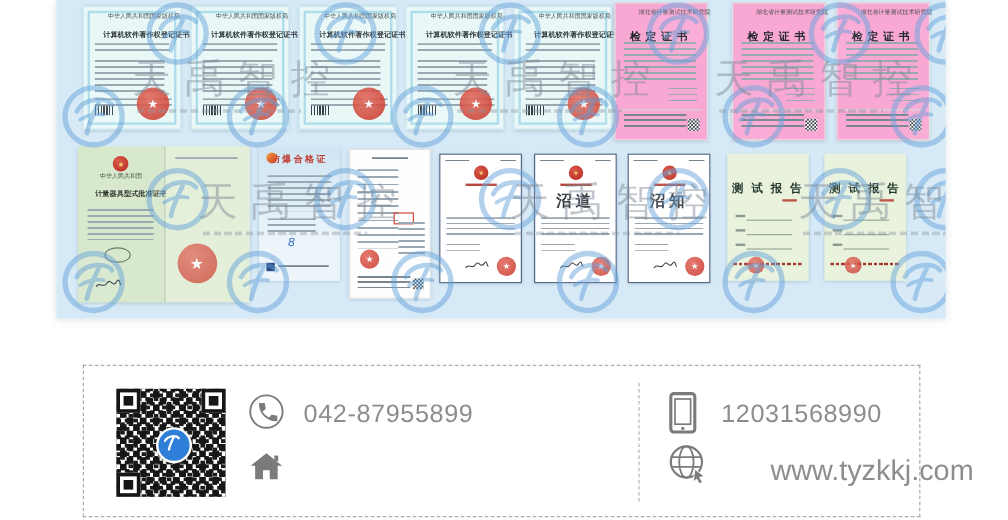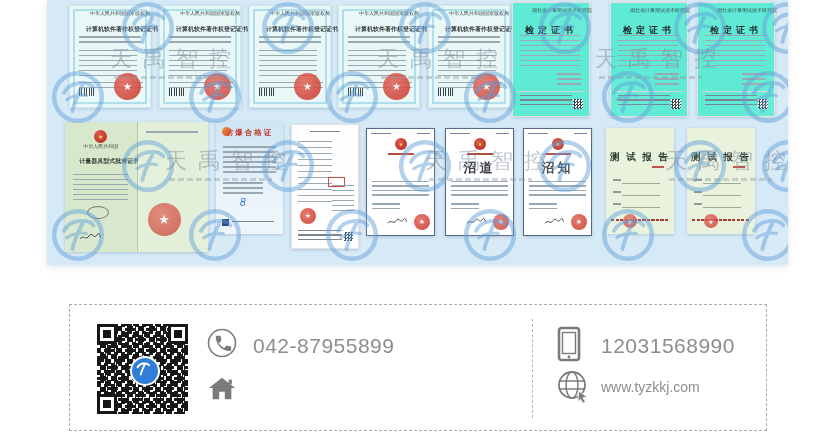--- a/index.html
+++ b/index.html
@@ -16,21 +16,21 @@
   .tld{background:repeating-linear-gradient(#77858f 0 1.5px,transparent 1.5px 4.5px);}
   .seal{position:absolute;border-radius:50%;background:radial-gradient(circle at 38% 35%,#e2685c,#c8372b);
         display:flex;align-items:center;justify-content:center;color:#fff;opacity:.88;}
   .barcode{position:absolute;background:repeating-linear-gradient(90deg,#39424a 0 1px,transparent 1px 2.4px);}
   
   .cc{width:80px;height:101px;top:5px;background:#e9f8f6;border:1px solid #cdeaf0;}
   .cc-in{position:absolute;inset:3px;border:2px solid rgba(125,200,228,.55);}
   .cc-h{margin-top:4px;color:#3c4a52;}
   .cc-t{margin-top:1px;color:#2b3138;font-weight:bold;}
   
-  .vc{width:76px;height:113px;top:2px;background:#5eead4;border:1px solid #e2e2e2;}
+  .vc{width:76px;height:113px;top:2px;background:#f9a8d4;border:1px solid #e2e2e2;}
   .vc-h{margin-top:4px;color:#454c52;}
   .vc-t{margin-top:3px;text-align:center;font-size:9px;font-weight:bold;letter-spacing:4px;color:#22282e;}
   
   .bk{left:18px;top:122px;width:143px;height:130px;display:flex;}
   .bk-l{width:50%;background:#d8e8cd;position:relative;border-right:1px solid rgba(80,100,70,.25);}
   .bk-r{width:50%;background:#e3efd8;position:relative;}
   .emblem{border-radius:50%;background:radial-gradient(circle at 40% 35%,#d95a4c,#b6271d);
           display:flex;align-items:center;justify-content:center;color:#f5d36a;}
   .bk-c{color:#4a5246;}
   .bk-t{color:#323830;font-weight:bold;}
@@ -44,41 +44,41 @@
   .nt-big{position:absolute;top:30px;left:0;right:0;text-align:center;font-size:13px;font-weight:bold;
           letter-spacing:3px;color:#3b4048;}
   
   .tr{top:128px;width:68px;height:106px;background:#e8f2dd;}
   .tr-t{position:absolute;top:23px;left:0;right:0;text-align:center;font-size:9.5px;font-weight:bold;
         letter-spacing:2px;color:#25372b;}
   .frow{position:absolute;left:16px;width:38px;border-bottom:1px solid #9bab97;height:7px;}
   .frow .lb{position:absolute;left:-9px;top:3px;width:8px;height:2px;background:#8d9a90;}
   
   .wm{position:absolute;width:56px;height:56px;opacity:.5;pointer-events:none;}
-  .wmtext{position:absolute;color:rgba(125,138,150,.48);font-size:22px;letter-spacing:11px;
+  .wmtext{position:absolute;color:rgba(125,138,150,.48);font-size:33px;letter-spacing:11px;
           white-space:nowrap;pointer-events:none;text-align:center;}
   .wmtext .cap{display:block;height:3px;width:78%;margin:2px 0 0 4px;
                background:repeating-linear-gradient(90deg,rgba(140,150,160,.4) 0 6px,transparent 6px 9px);}
   
   .fbox{position:absolute;left:69px;top:304px;width:696px;height:125px;border:1px dashed #ababab;}
   .qr{position:absolute;left:27px;top:19px;width:91px;height:90px;background:#fff;
       background-image:
         repeating-conic-gradient(#161616 0% 25%,rgba(255,255,255,0) 0% 50%),
         repeating-conic-gradient(#1c1c1c 0% 25%,#fff 0% 50%);
       background-size:11px 11px,7px 7px;background-position:3px 2px,0 0;}
   .qm{position:absolute;width:20px;height:20px;background:#fff;border:3px solid #161616;box-sizing:border-box;}
   .qm::after{content:"";position:absolute;left:3px;top:3px;width:8px;height:8px;background:#161616;}
   .qlogo{position:absolute;left:33px;top:32px;width:26px;height:26px;border-radius:50%;background:#2f7ed8;
          border:2px solid #fff;box-shadow:0 0 0 1px rgba(0,0,0,.15);}
   .fico{position:absolute;color:#7b7b7b;}
   .ftxt{position:absolute;color:#8d8d8d;}
   .fdiv{position:absolute;left:462px;top:14px;height:99px;border-left:1px dashed #b5b5b5;}
   .ph{font-size:21px;letter-spacing:.5px;}
   .addr{font-size:14.5px;}
-  .web{font-size:14px;}
+  .web{font-size:24px;margin-left:41px;}
 </style>
 </head>
 <body>
 
 <svg width="0" height="0" style="position:absolute">
   <symbol id="ringlogo" viewBox="0 0 40 40">
     <circle cx="20" cy="20" r="17" fill="rgba(255,255,255,.12)" stroke="#69a5db" stroke-width="3.2"></circle>
     <path d="M10 17 C14 9,27 8,31 13" fill="none" stroke="#69a5db" stroke-width="2.8" stroke-linecap="round"></path>
     <path d="M23 12 C20 18,17 25,16 30" fill="none" stroke="#69a5db" stroke-width="2.8" stroke-linecap="round"></path>
     <path d="M12 22 C16 19,22 18,26 19" fill="none" stroke="#69a5db" stroke-width="2.2" stroke-linecap="round"></path>

